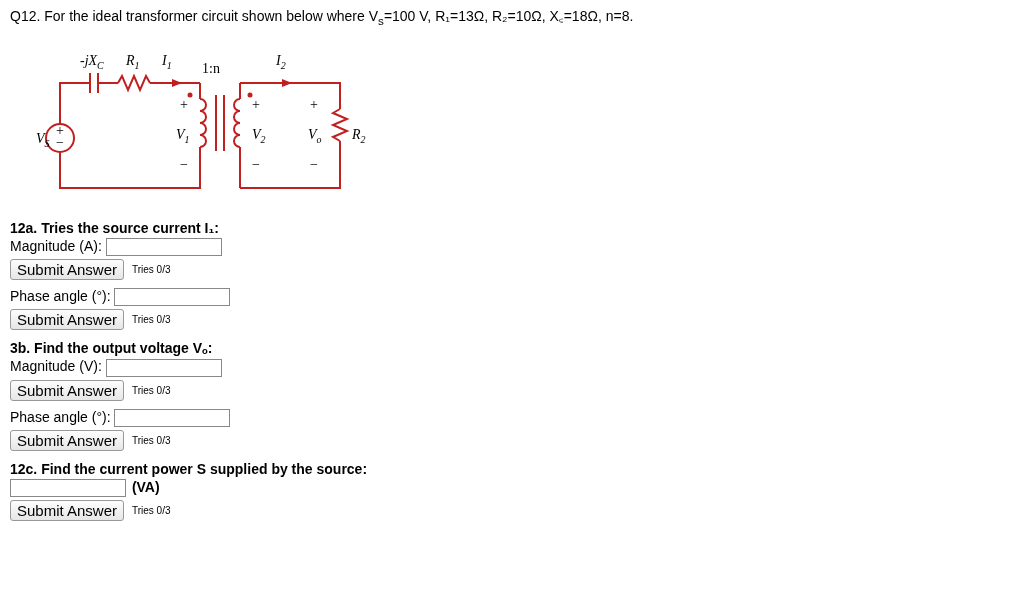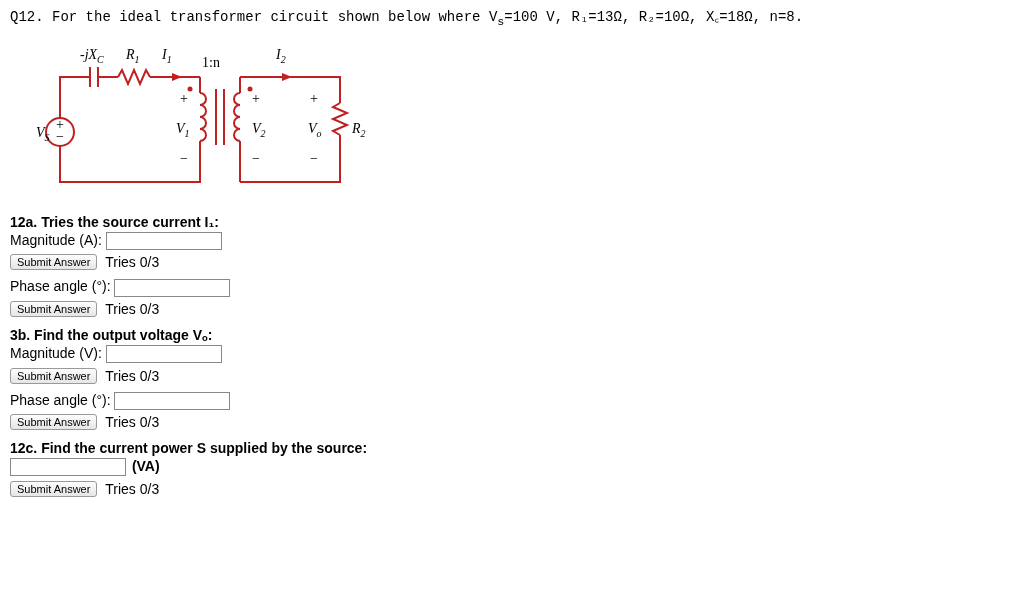--- a/index.html
+++ b/index.html
@@ -3,22 +3,21 @@
 <meta charset="utf-8">
 <style>
   body {
     font-family: Arial, Helvetica, sans-serif;
     font-size: 14px;
     color: #000;
     margin: 6px 10px;
     background: #fff;
   }
   .question-header {
-    margin-bottom: 8px;
-    font-family: Liberation Mono, monospace;
+    margin-bottom: 16px;
   }
   .circuit-container {
     margin: 6px 0 14px 20px;
   }
   .sub-q {
     margin-top: 10px;
     margin-bottom: 2px;
     font-weight: bold;
   }
   .field-row {
@@ -29,30 +28,30 @@
     height: 16px;
     border: 1px solid #888;
     font-size: 12px;
     padding: 0 2px;
     vertical-align: middle;
   }
   .submit-row {
     margin: 3px 0 8px 0;
   }
   button.submit {
-    font-size: 11px;
+    font-size: 15px;
     padding: 1px 6px;
     border: 1px solid #999;
     background: linear-gradient(#fdfdfd,#e6e6e6);
     border-radius: 3px;
     cursor: pointer;
     vertical-align: middle;
   }
   .tries {
-    font-size: 14px;
+    font-size: 10px;
     margin-left: 4px;
     vertical-align: middle;
   }
   .unit-inline {
     margin-left: 2px;
     font-weight: bold;
   }
   svg text {
     font-family: 'Times New Roman', serif;
     font-size: 14px;

